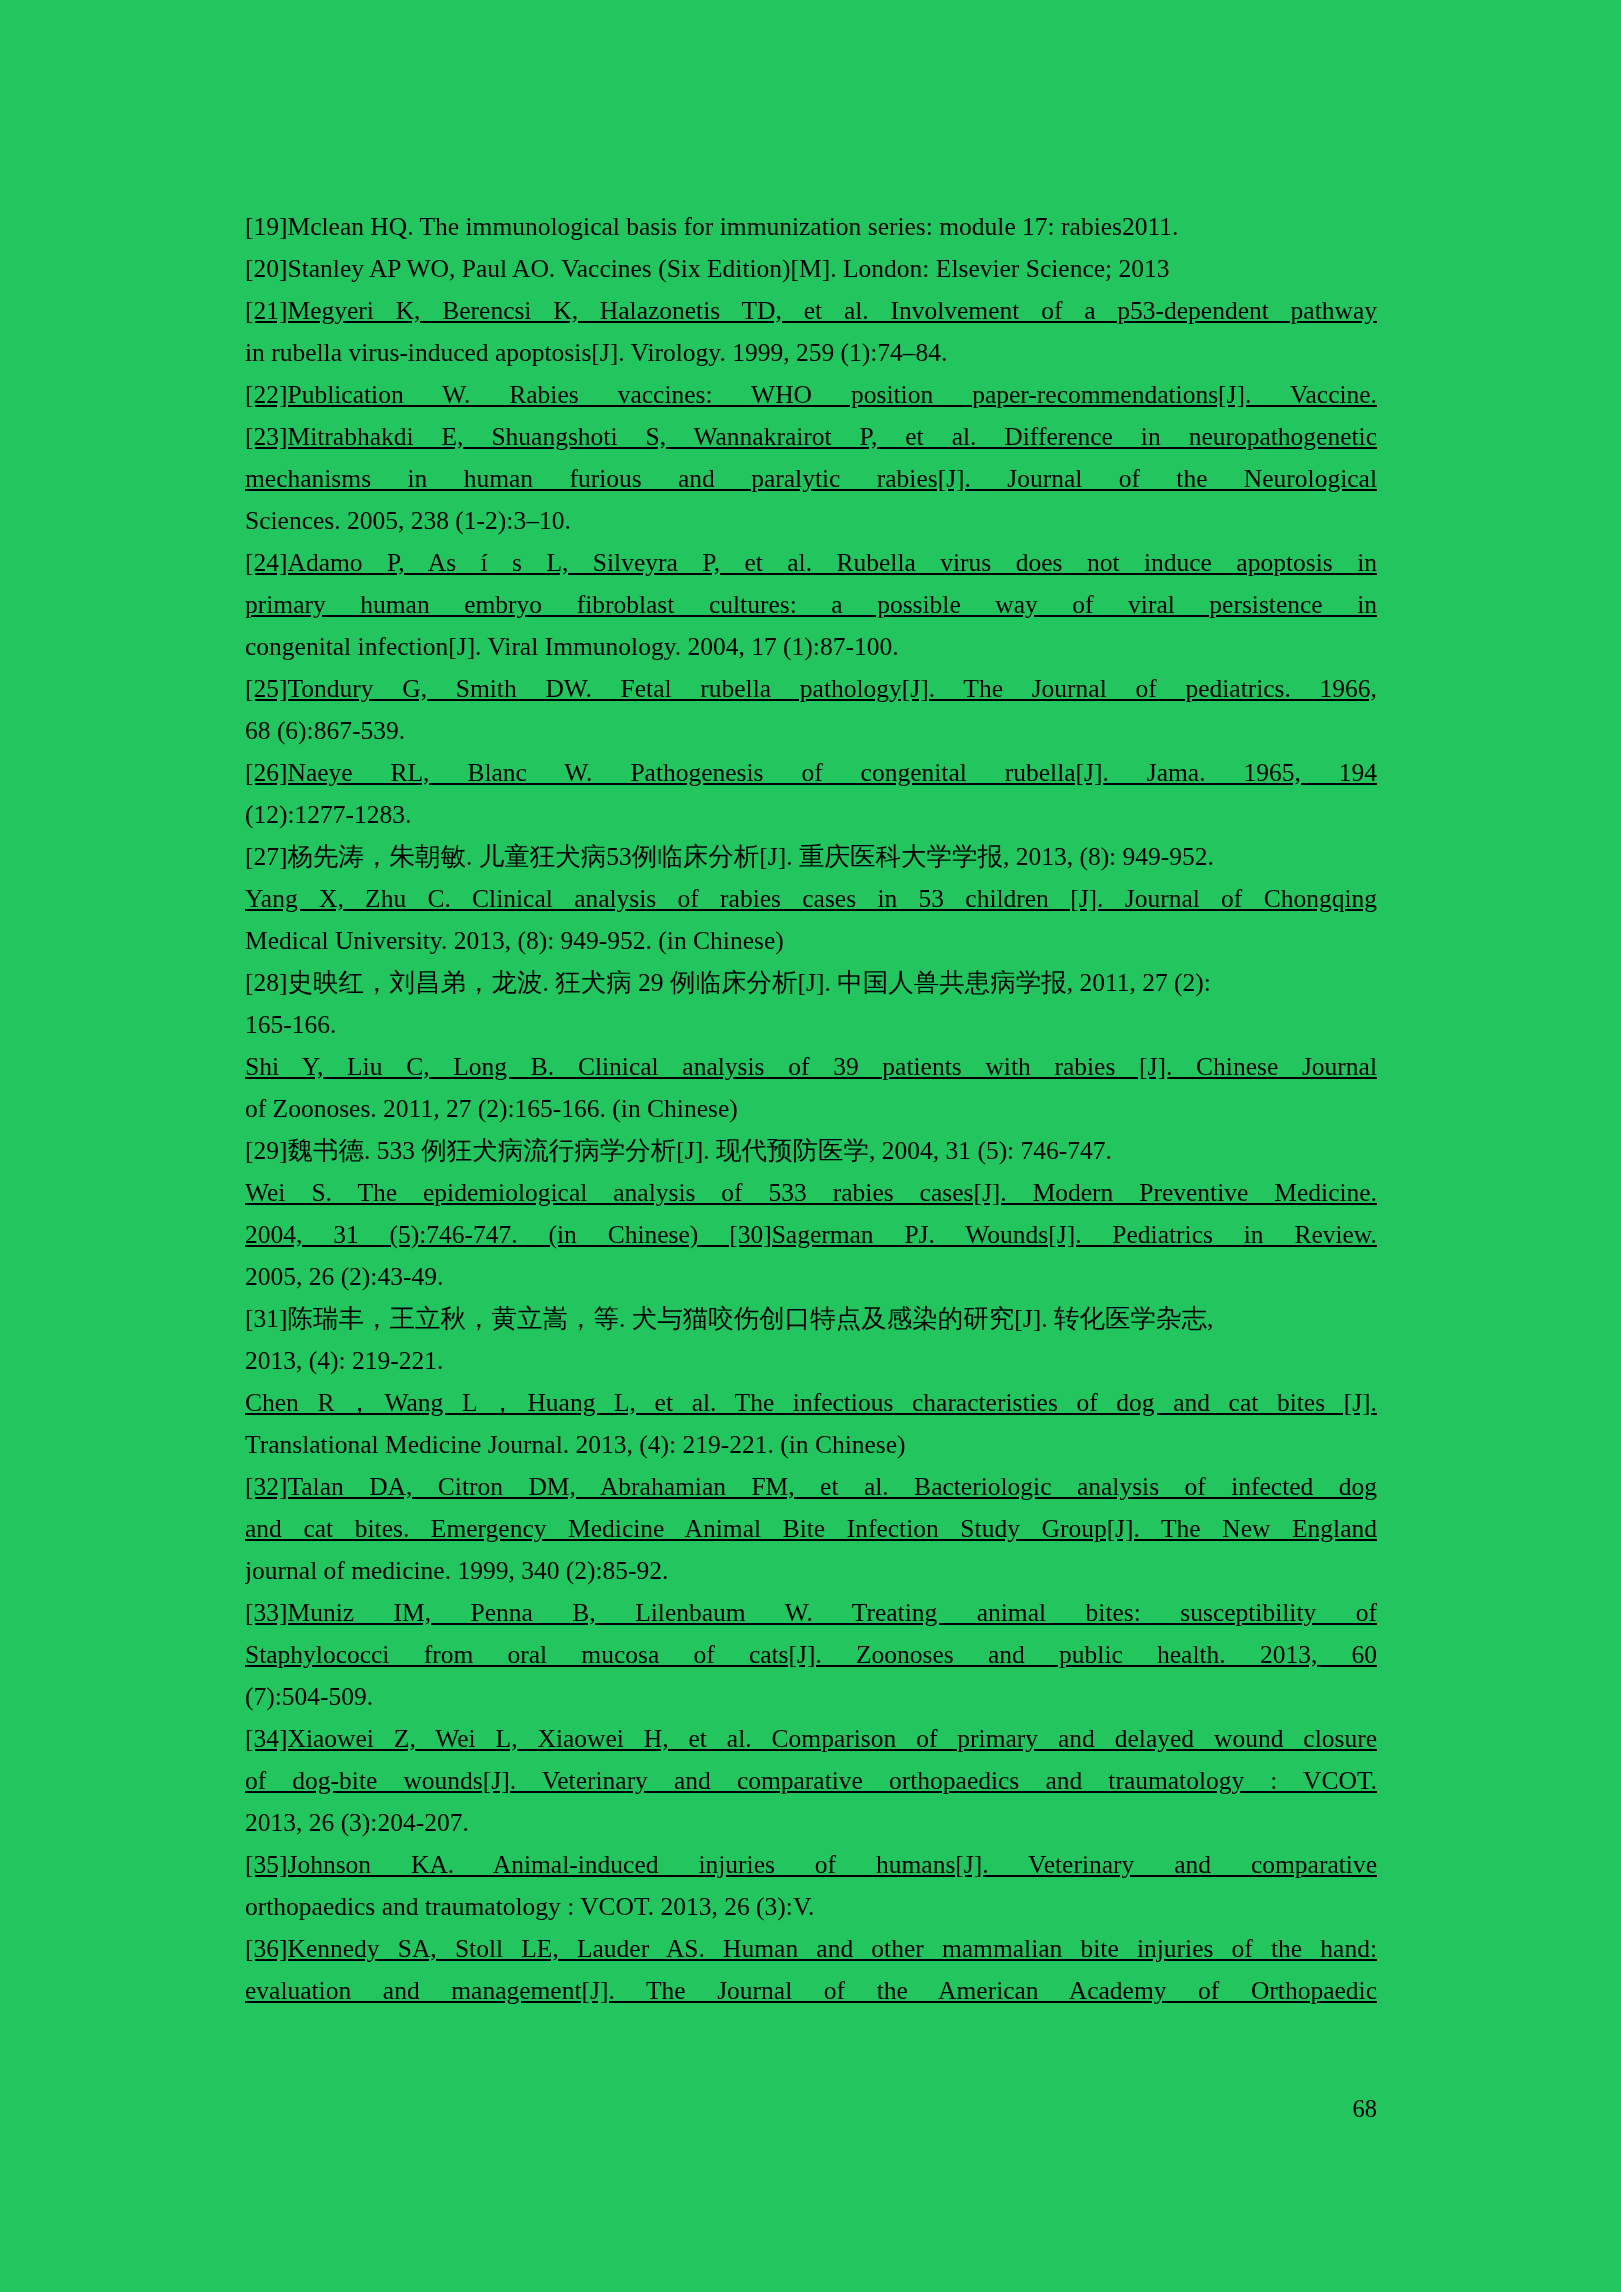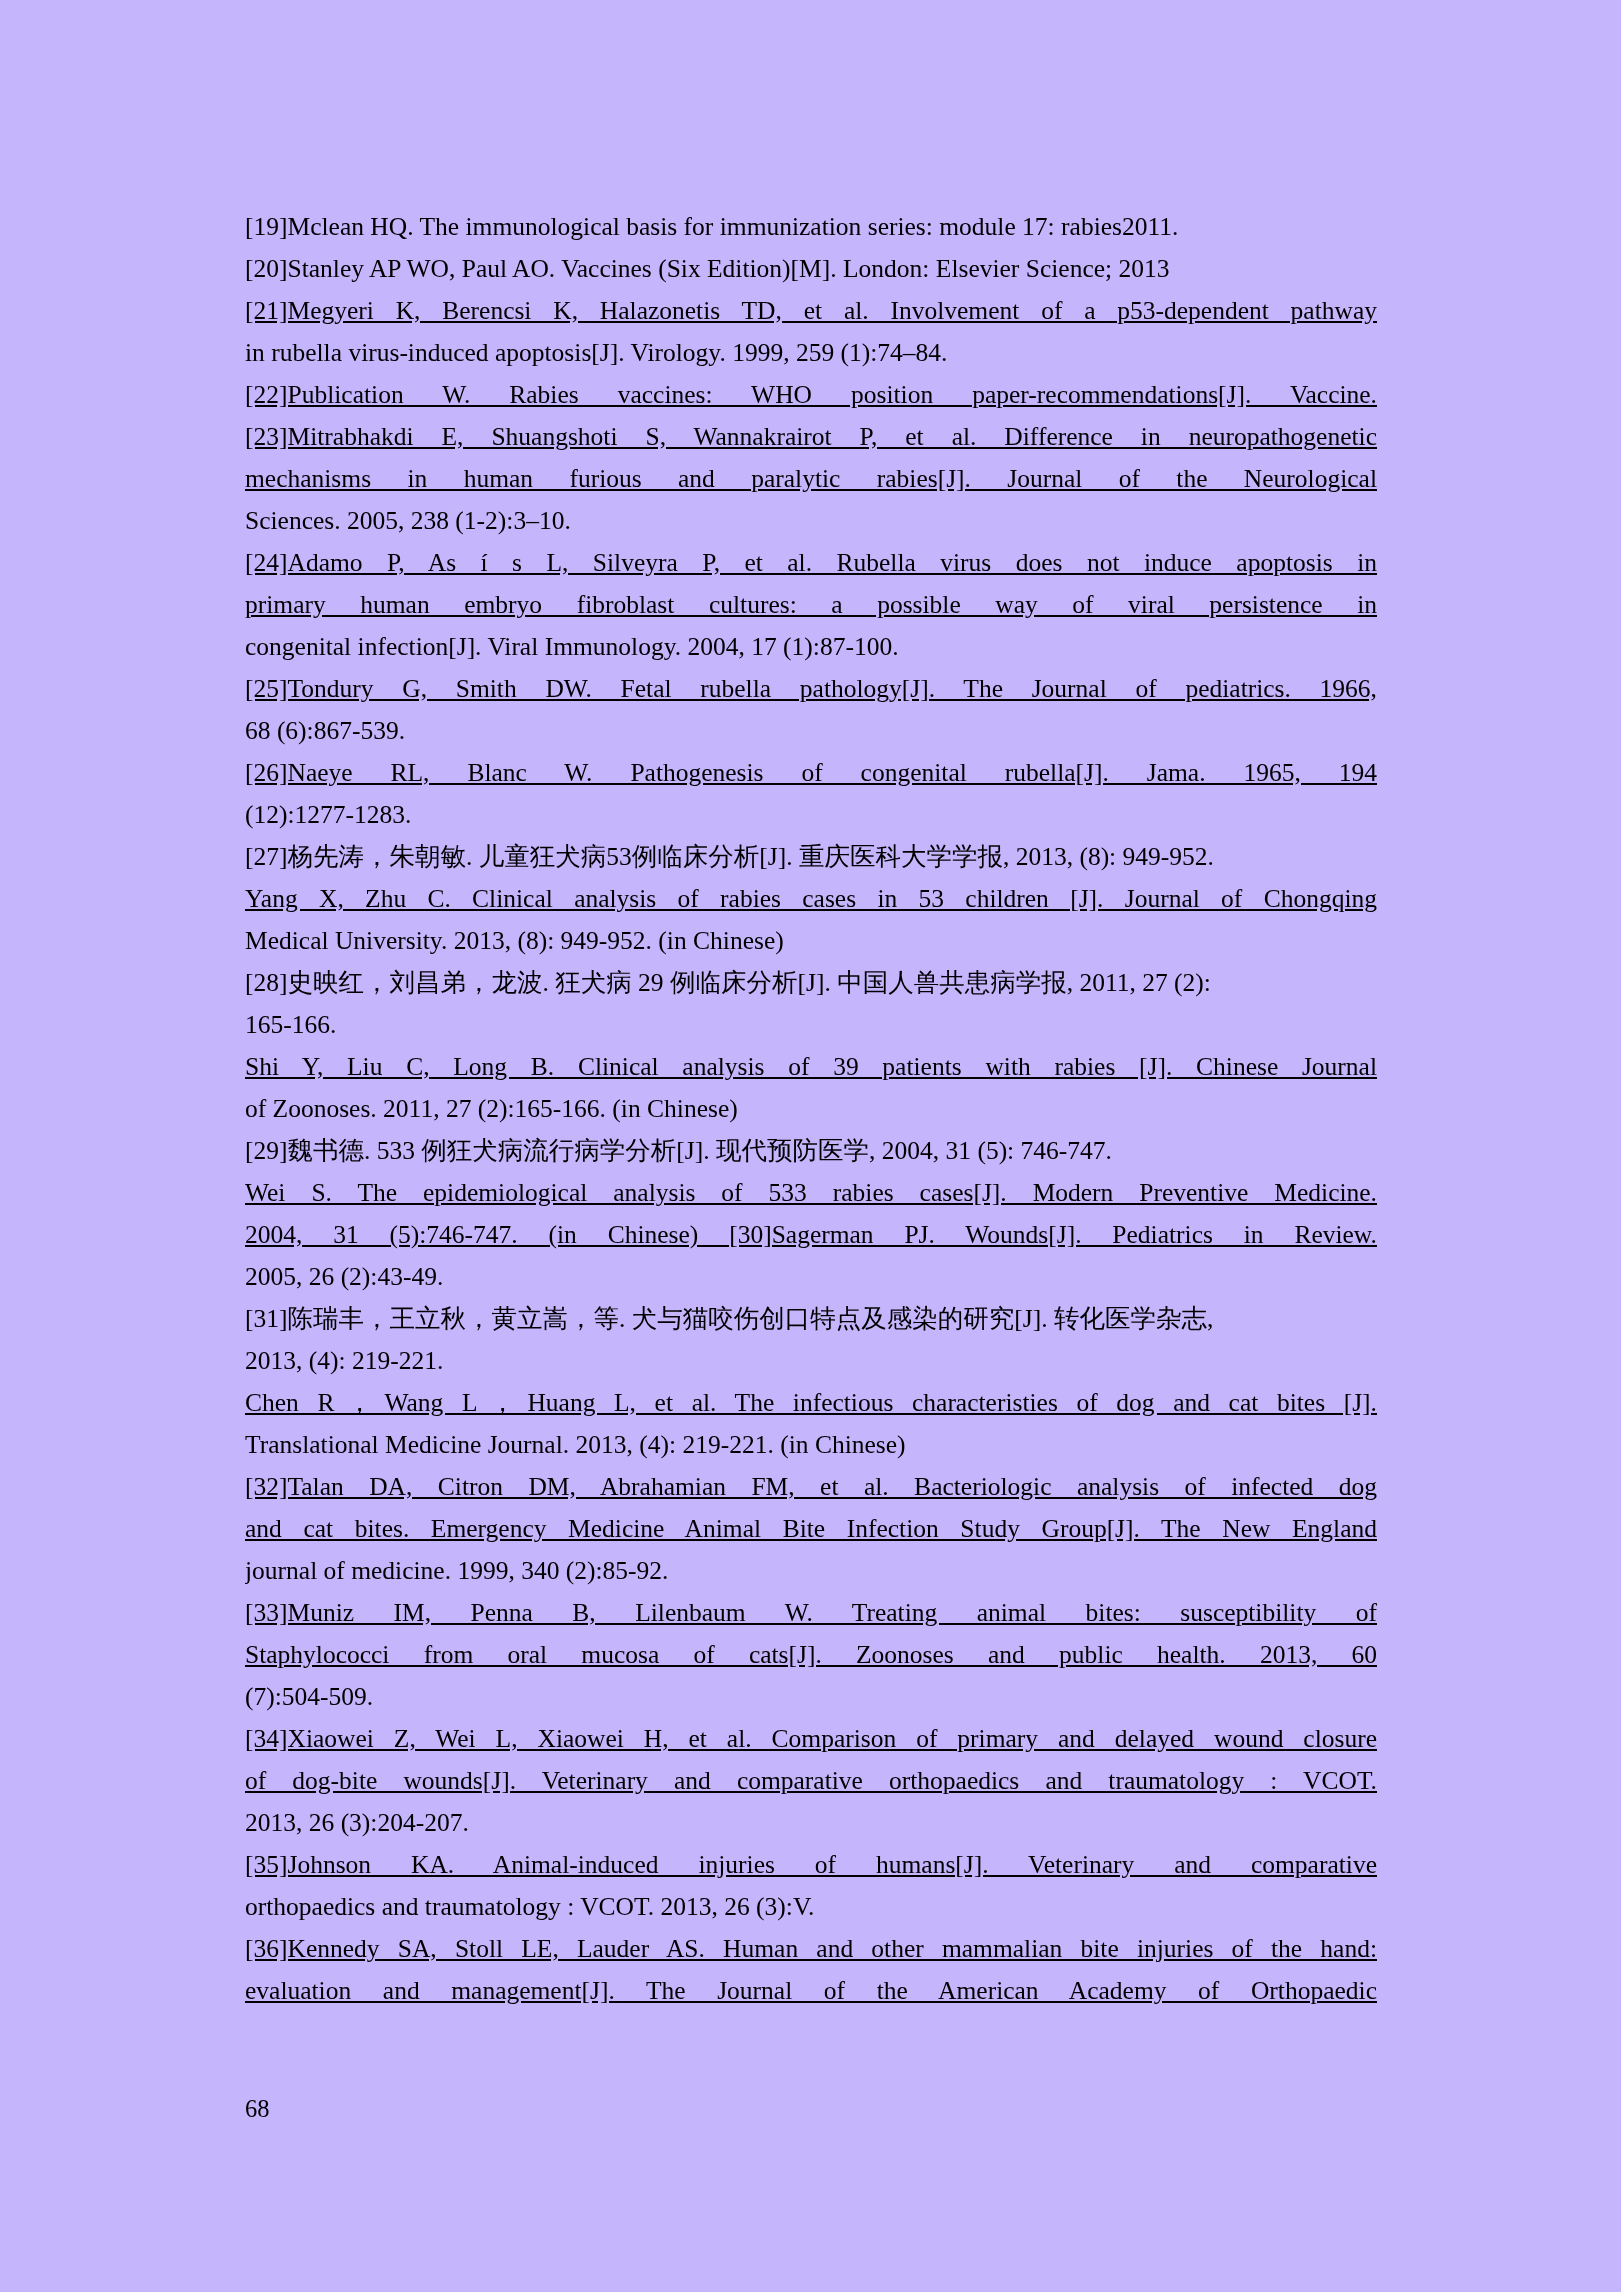--- a/index.html
+++ b/index.html
@@ -11,21 +11,21 @@
     position: relative;
     width: 1621px;
     height: 2293px;
     font-family: "Liberation Serif", "DejaVu Serif", serif;
     color: #000000;
     overflow: hidden;
   }
   .page {
     position: absolute;
     inset: 0;
-    background: #c4b5fd;
+    background: #22c55e;
   }
   .refs-block {
     position: absolute;
     left: 245px;
     top: 206px;
     width: 1132px;
     font-size: 25.5px;
     line-height: 42px;
   }
   .reference { margin: 0; padding: 0; }
@@ -39,21 +39,21 @@
     white-space: normal;
     text-align: justify;
     text-align-last: justify;
     text-decoration: underline;
   }
   .page-number {
     position: absolute;
     left: 245px;
     top: 2088px;
     width: 1132px;
-    text-align: left;
+    text-align: right;
     font-size: 24.5px;
     line-height: 42px;
   }
 </style>
 </head>
 <body>
 
 <div class="page">
   <div class="refs-block" id="refs">
       <div class="reference">

